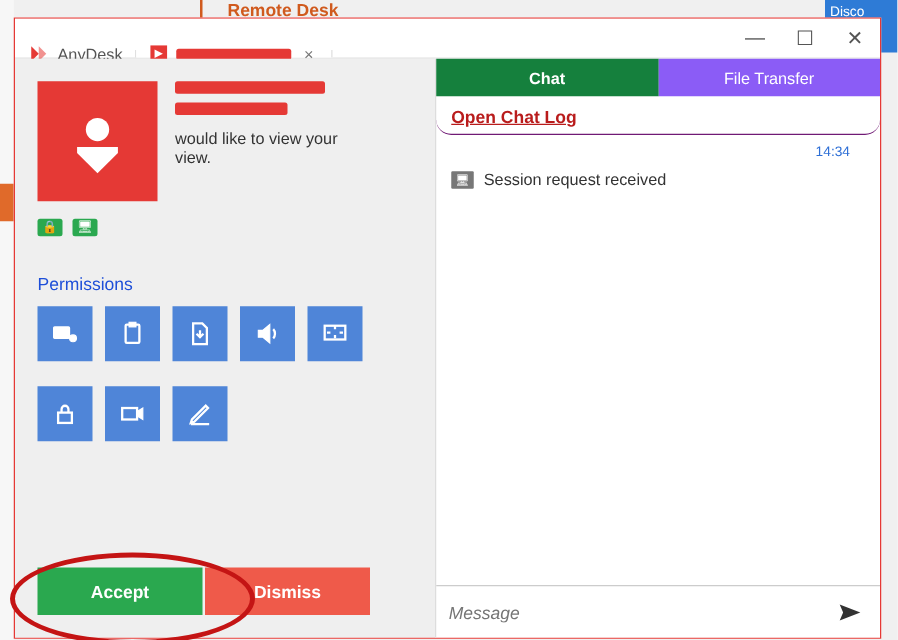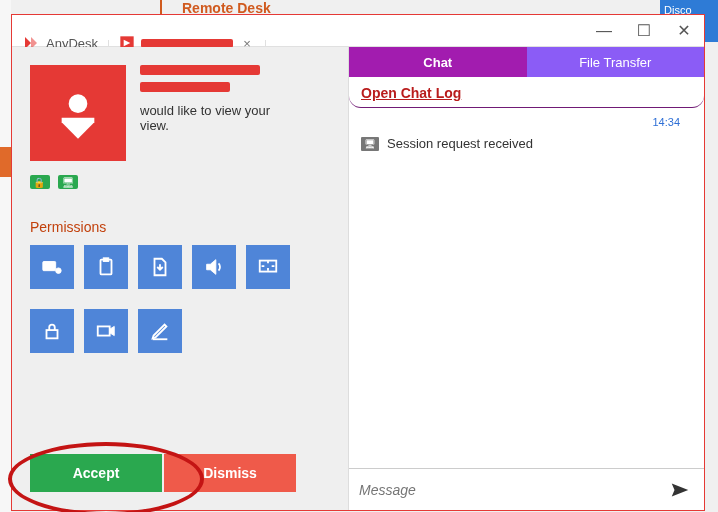--- a/index.html
+++ b/index.html
@@ -38,39 +38,39 @@
   .avatar-tile { width:96px; height:96px; background:#e53935; display:flex; flex-direction:column; align-items:center; justify-content:center;}
   .avatar-tile svg { width:56px; height:56px;}
   .req-text { flex:1; font-size:13px; color:#333;}
   .req-text .name-redact { display:inline-block; width:120px; height:10px; background:#e53935; border-radius:2px; margin-bottom:4px;}
   .req-text .id-redact { display:inline-block; width:90px; height:10px; background:#e53935; border-radius:2px; margin-bottom:8px;}
   .status-icons { margin-top:14px; display:flex; gap:8px;}
   .status-chip { width:20px; height:14px; border-radius:2px; display:flex; align-items:center; justify-content:center; color:#fff; font-size:10px;}
   .chip-lock { background:#2aa84f;}
   .chip-monitor { background:#2aa84f;}
 
-  .perm-label { margin-top:30px; font-size:14px; color:#c2410c;}
+  .perm-label { margin-top:30px; font-size:14px; color:#1d4ed8;}
   .perm-grid { margin-top:10px; display:flex; flex-wrap:wrap; gap:10px;}
   .perm-btn { width:44px; height:44px; background:#4f85d8; display:flex; align-items:center; justify-content:center; cursor:pointer;}
   .perm-btn svg { width:22px; height:22px; fill:#fff; stroke:#fff;}
 
   .action-row { margin-top:auto; display:flex; gap:2px; padding-bottom:6px;}
   .btn { flex:0 0 132px; height:38px; display:flex; align-items:center; justify-content:center; font-size:14px; font-weight:600; color:#fff; cursor:pointer;}
   .btn-accept { background:#2aa84f;}
   .btn-dismiss { background:#ef5a4a;}
 
   .annot-ellipse {
     position:absolute; left:-4px; bottom:-6px; width:196px; height:74px;
     border:4px solid #c41414; border-radius:50%;
     pointer-events:none;
   }
 
   .right-tabs { height:30px; display:flex;}
   .rtab { flex:1; display:flex; align-items:center; justify-content:center; font-size:13px; color:#fff; cursor:pointer;}
-  .rtab.chat { background:#a21caf; font-weight:600;}
+  .rtab.chat { background:#15803d; font-weight:600;}
   .rtab.ft { background:#8b5cf6; }
 
   .chat-log-link { padding:8px 12px 6px 12px; font-size:14px; font-weight:700; text-decoration:underline; color:#b91c1c; border-bottom:1px solid #701a75; cursor:pointer;border-radius:12px;}
   .chat-area { flex:1; padding:10px 12px; position:relative; font-size:13px; color:#333;}
   .chat-time { position:absolute; right:24px; top:8px; font-size:11px; color:#2e6fd6;}
   .chat-line { display:flex; align-items:center; gap:8px; margin-top:18px;}
   .sys-icon { width:18px; height:14px; background:#777; display:flex; align-items:center; justify-content:center; color:#fff; font-size:9px; border-radius:1px;}
 
   .msg-row { height:42px; border-top:1px solid #ccc; display:flex; align-items:center; padding:0 10px;justify-content:center;}
   .msg-input { flex:1; border:none; outline:none; font-size:14px; font-style:italic; color:#555; background:transparent;}

